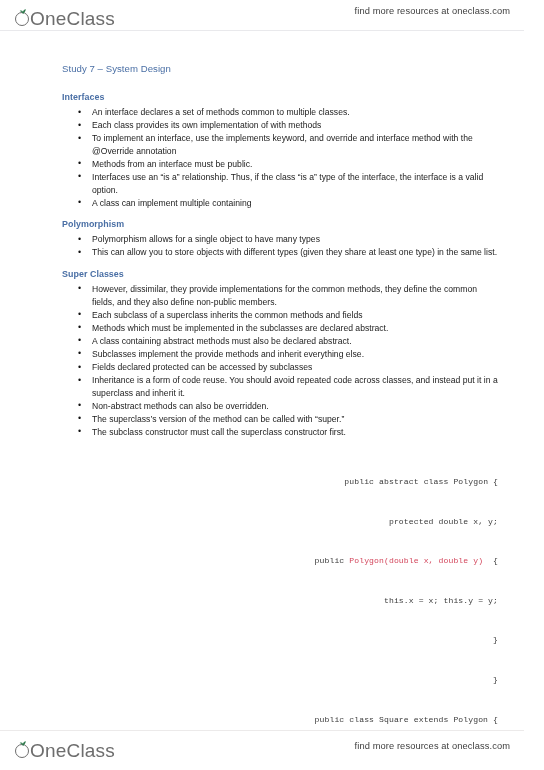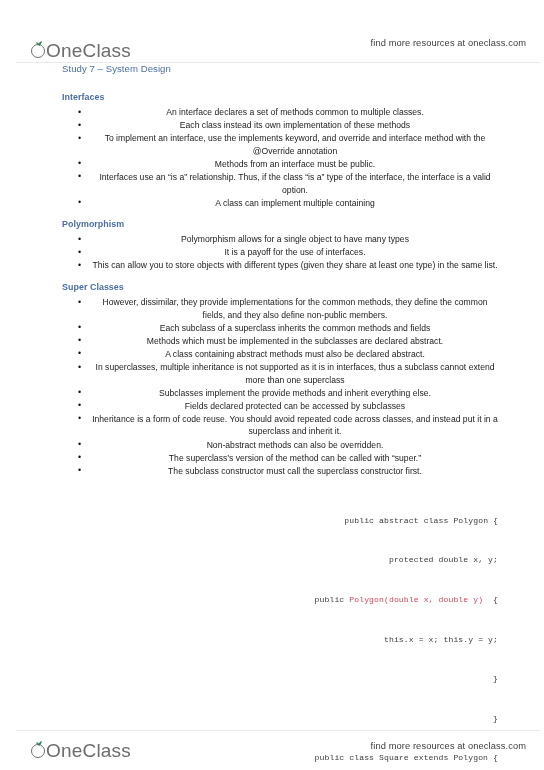--- a/index.html
+++ b/index.html
@@ -12,26 +12,25 @@
     width: 544px;
     height: 770px;
     background: #ffffff;
     font-family: "Liberation Sans", sans-serif;
     overflow: hidden;
   }
 
   
   .band {
     position: absolute;
-    left: 16px;
+    left: 0;
     width: 524px;
     height: 30px;
     display: flex;
     align-items: center;
-    margin-top: 32px;
   }
   .band.header { top: 0; border-bottom: 1px solid #e9e9ec; }
   .band.footer { bottom: 8px; }
   .band.footer-rule {
     bottom: 38px;
     height: 1px;
     border-top: 1px solid #eceaea;
     padding: 0;
   }
 
@@ -117,21 +116,20 @@
     margin-top: 9px;
     margin-bottom: 3px;
     letter-spacing: 0.05px;
   }
   .section-head.first { margin-top: 1px; }
 
   ul.bullets {
     list-style: none;
     margin: 0;
     padding: 0;
-    text-align: center;
   }
   ul.bullets li {
     position: relative;
     padding-left: 30px;
     font-size: 8.6px;
     line-height: 12.6px;
     color: #1b1b1b;
     margin: 0 0 0.5px 0;
     letter-spacing: 0.01px;
   }
@@ -177,41 +175,39 @@
     <div class="band-note">find more resources at oneclass.com</div>
   </div>
 
   <div class="doc">
     <div class="doc-inner">
       <div class="doc-title">Study 7 – System Design</div>
 
       <div class="section-head first">Interfaces</div>
       <ul class="bullets">
         <li><span>An interface declares a set of methods common to multiple classes.</span></li>
-        <li><span>Each class instead its own implementation of these methods</span></li>
+        <li><span>Each class provides its own implementation of with methods</span></li>
         <li>To implement an interface, use the <b>implements</b> keyword, and override and interface method with the <b>@Override</b> annotation</li>
         <li><span>Methods from an interface must be public.</span></li>
         <li><span>Interfaces use an “is a” relationship. Thus, if the class “is a” type of the interface, the interface is a valid option.</span></li>
         <li><span>A class can implement multiple containing</span></li>
       </ul>
 
       <div class="section-head">Polymorphism</div>
       <ul class="bullets">
         <li><span>Polymorphism allows for a single object to have many types</span></li>
-        <li><span>It is a payoff for the use of interfaces.</span></li>
         <li><span>This can allow you to store objects with different types (given they share at least one type) in the same list.</span></li>
       </ul>
 
       <div class="section-head">Super Classes</div>
       <ul class="bullets">
         <li><span>However, dissimilar, they provide implementations for the common methods, they define the common fields, and they also define non-public members.</span></li>
         <li><span>Each subclass of a superclass inherits the common methods and fields</span></li>
         <li><span>Methods which must be implemented in the subclasses are declared abstract.</span></li>
         <li><span>A class containing abstract methods must also be declared abstract.</span></li>
-        <li><span>In superclasses, multiple inheritance is not supported as it is in interfaces, thus a subclass cannot extend more than one superclass</span></li>
         <li>Subclasses implement the <b>provide</b> methods and inherit everything else.</li>
         <li>Fields declared <b>protected</b> can be accessed by subclasses</li>
         <li><span>Inheritance is a form of code reuse. You should avoid repeated code across classes, and instead put it in a superclass and inherit it.</span></li>
         <li><span>Non-abstract methods can also be overridden.</span></li>
         <li>The superclass’s version of the method can be called with “<b>super.</b>”</li>
         <li><span>The subclass constructor must call the superclass constructor first.</span></li>
       </ul>
 
       <div class="code">
         <span class="ln"><span>public abstract class Polygon {</span></span>

